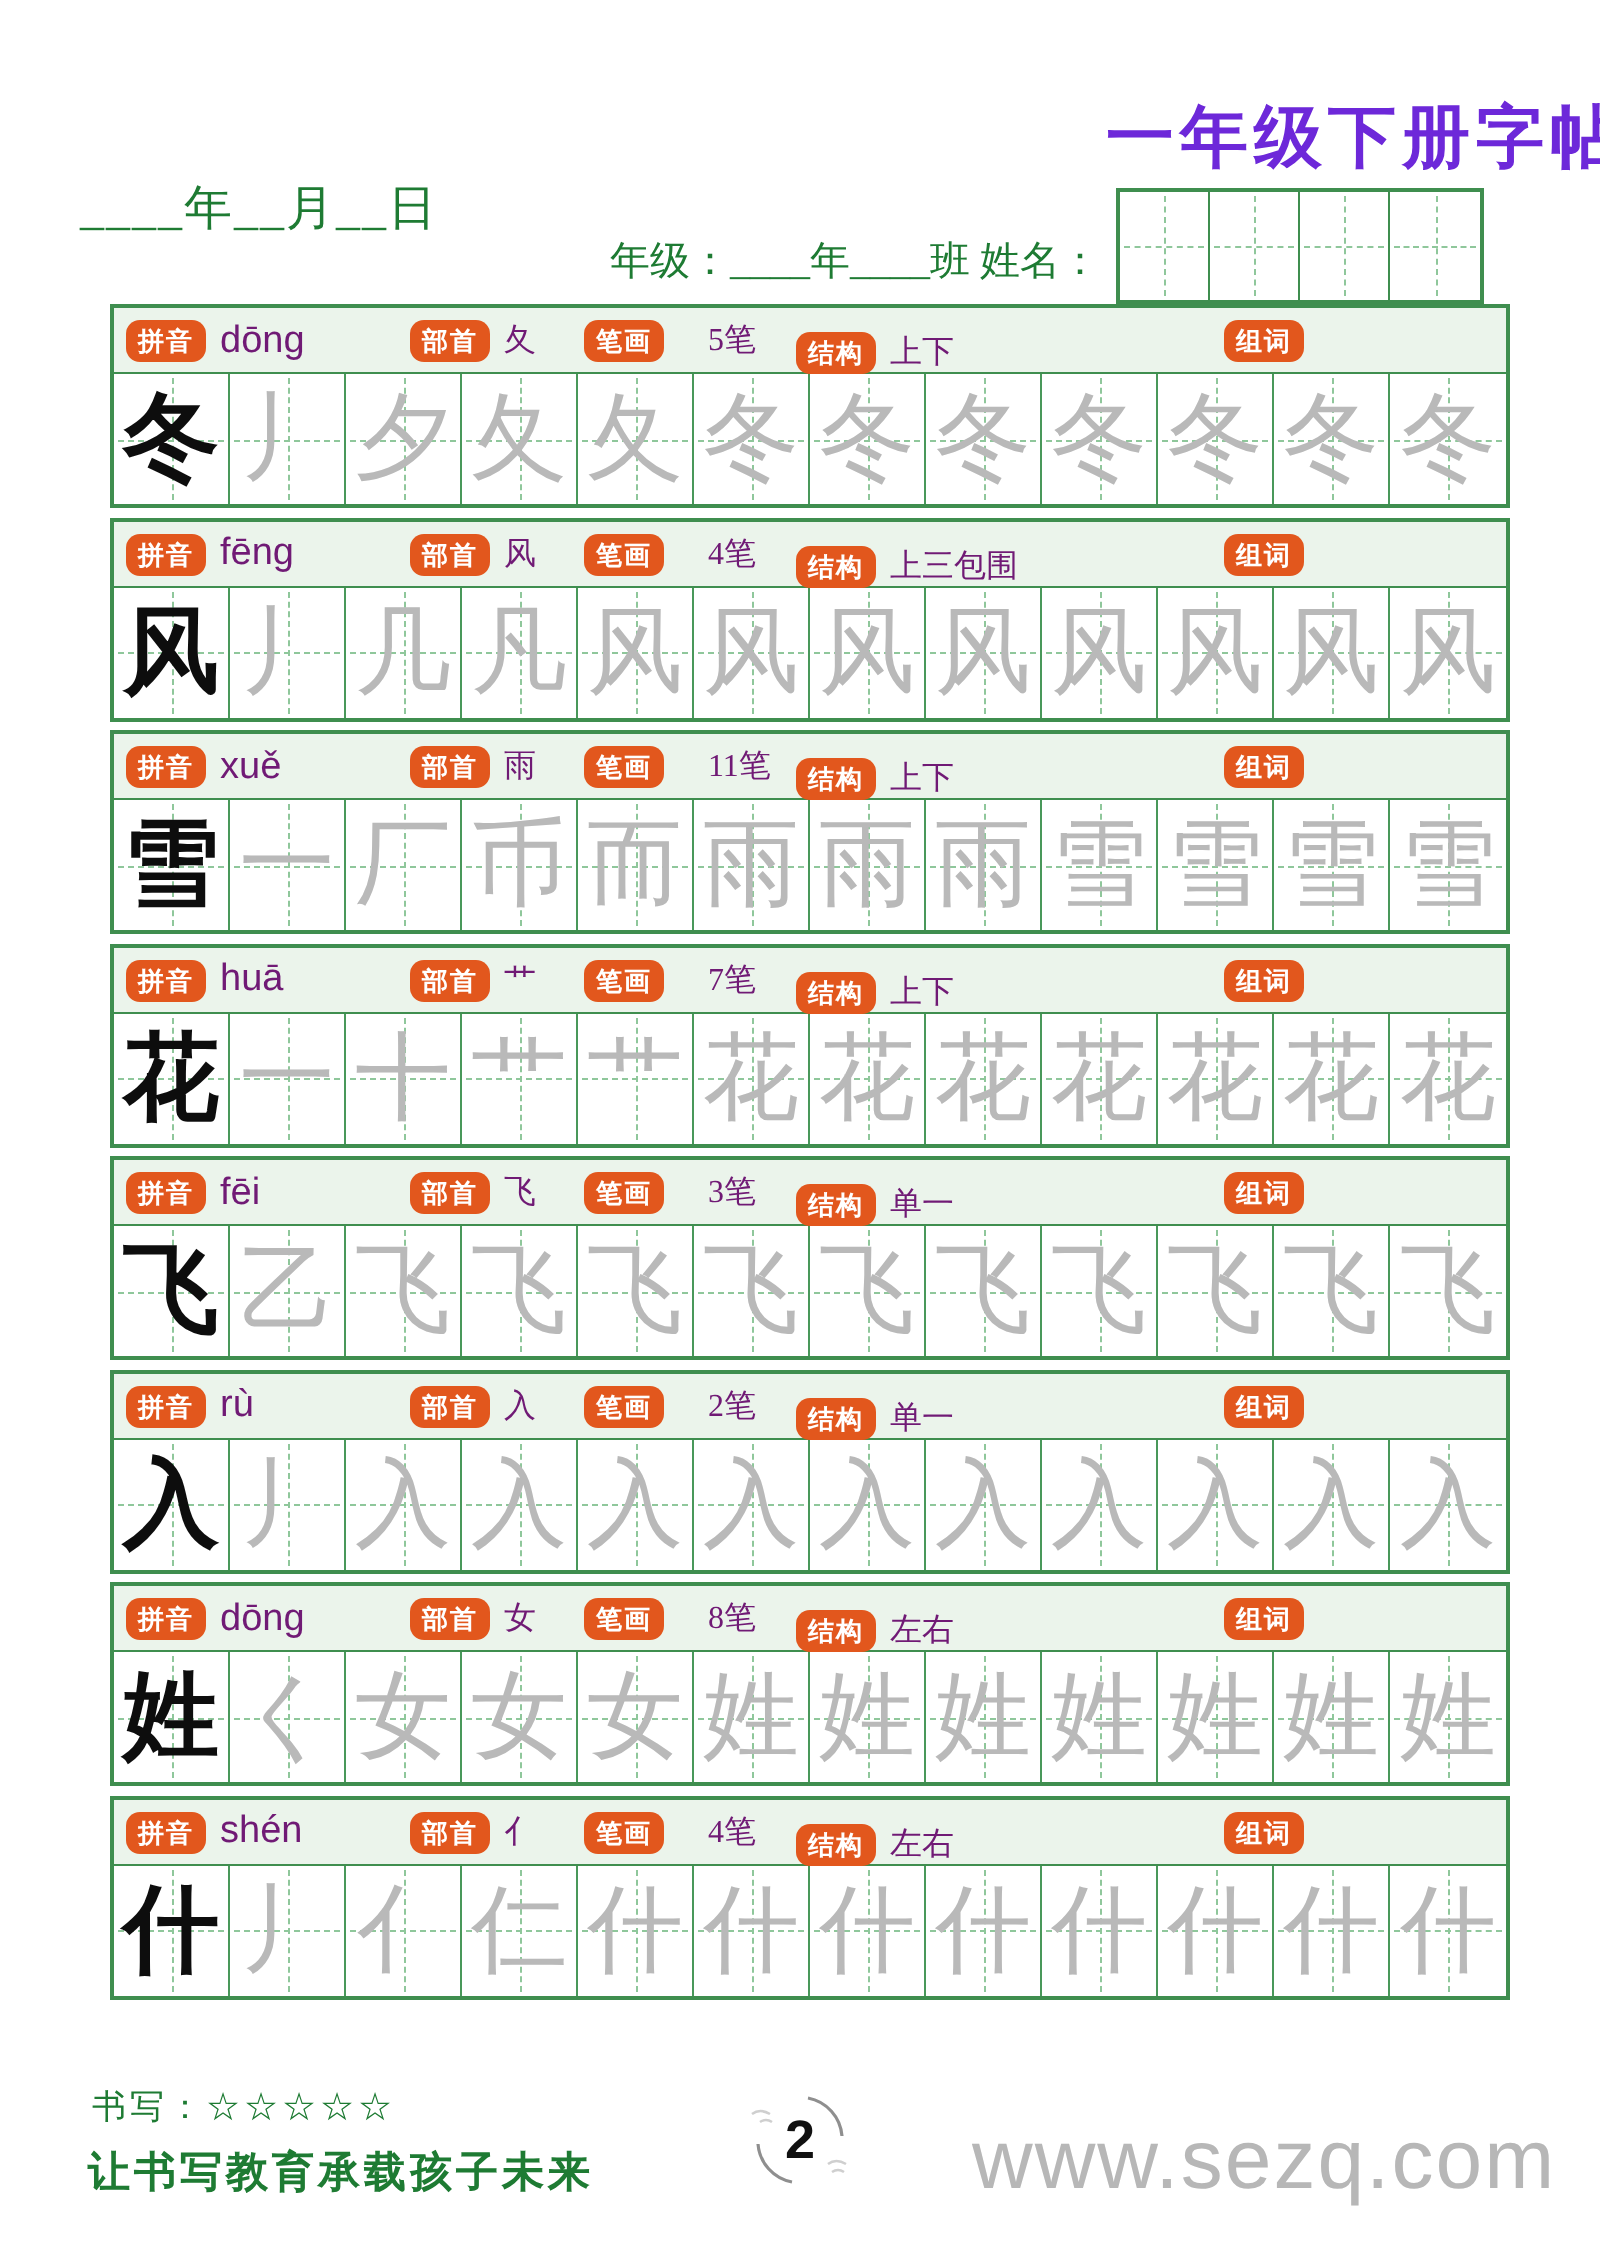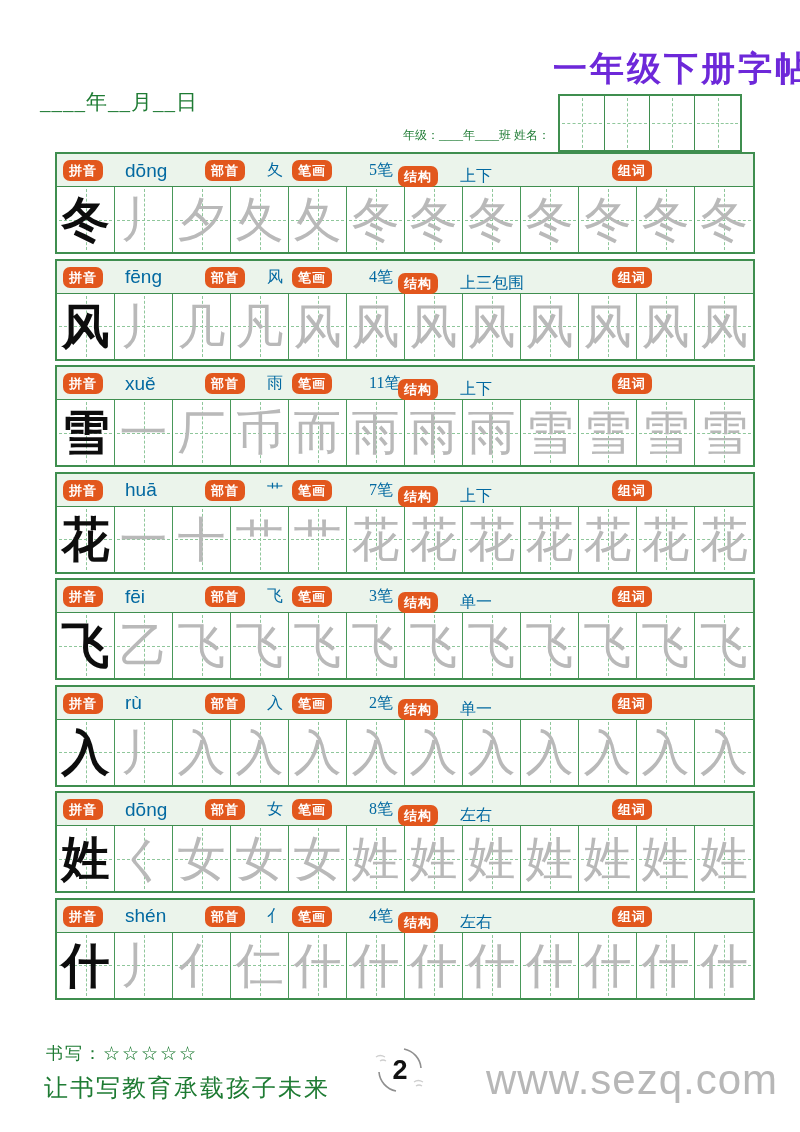--- a/index.html
+++ b/index.html
@@ -11,29 +11,29 @@
 
   
   .title {
     position:absolute; top:46px; left:12px; width:100%; text-align:right;
     font-family:"Liberation Serif", serif; font-weight:bold;
     font-size:34px; color:#6d28d9; letter-spacing:3px;
   }
   .date-line {
     position:absolute; top:88px; left:40px;
     font-family:"Liberation Serif", serif;
-    font-size:21px; color:#1e7b33; letter-spacing:1px;
+    font-size:24px; color:#1e7b33; letter-spacing:1px;
   }
   .class-row {
     position:absolute; top:94px; right:58px;
     display:flex; align-items:flex-end; gap:8px;
   }
   .class-line {
     font-family:"Liberation Serif", serif;
-    font-size:12px; color:#1e7b33; margin-bottom:8px; white-space:nowrap;
+    font-size:20px; color:#1e7b33; margin-bottom:8px; white-space:nowrap;
   }
   .name-grid { display:flex; border:2px solid #3f8e4f; background:#fff; }
   .name-cell { position:relative; width:45px; height:54px; border-right:1px solid #3f8e4f; }
   .name-cell:last-child { border-right:none; }
   .name-cell::before {
     content:""; position:absolute; left:50%; top:2px; bottom:2px;
     border-left:1px dashed #8fc79b;
   }
   .name-cell::after {
     content:""; position:absolute; top:50%; left:2px; right:2px;
@@ -47,21 +47,21 @@
     position:relative; height:33px; background:#ebf4eb;
     border-bottom:1px solid #3f8e4f;
   }
   .hgroup { position:absolute; top:0; height:33px; display:flex; align-items:center; }
   .hg1 { left:6px;text-align:center; } .hg2 { left:148px; } .hg3 { left:235px;gap:15px; } .hg4 { left:341px;align-items:flex-end; } .hg5 { left:515px;margin-left:40px; }
   .badge {
     display:inline-block; background:#e2571d; color:#fff;
     font-size:13px; font-weight:bold; line-height:1;
     padding:4px 6px; border-radius:7px; letter-spacing:1px;
   }
-  .hval { margin-left:22px; color:#0369a1; font-size:16px;
+  .hval { margin-left:7px; color:#701a75; font-size:16px;
           font-family:"Liberation Serif", serif; white-space:nowrap; }
   .hval.pinyin { font-family:"Liberation Sans", sans-serif; font-size:19px; }
 
   .cells { display:grid; grid-template-columns:repeat(12, 1fr); height:65px; }
   .cell {
     position:relative; border-right:1px solid #49985a;
     display:flex; align-items:center; justify-content:center;
     font-family:"Liberation Serif", serif;
     font-size:48px; line-height:65px; overflow:hidden;
   }
@@ -79,22 +79,22 @@
   .cell.trace { color:#b9b9b9; }
 
   
   .rating {
     position:absolute; left:46px; top:1042px;
     font-family:Liberation Serif, serif;
     font-size:17px; color:#1e7b33; letter-spacing:2px;
   }
   .slogan {
     position:absolute; left:44px; top:1072px;
-    font-family:"Liberation Serif", serif; font-weight:normal;
-    font-size:24px; color:#1e7b33; letter-spacing:2px;
+    font-family:"Liberation Serif", serif; font-weight:bold;
+    font-size:21px; color:#1e7b33; letter-spacing:2px;
   }
   .page-ornament { position:absolute; left:374px; top:1044px; width:52px; height:52px; }
   .page-num {
     position:absolute; left:0; top:0; width:52px; height:52px;
     display:flex; align-items:center; justify-content:center;
     font-size:27px; font-weight:bold; color:#111;
     font-family:"Liberation Sans", sans-serif;
   }
   .watermark {
     position:absolute; left:486px; top:1056px;

